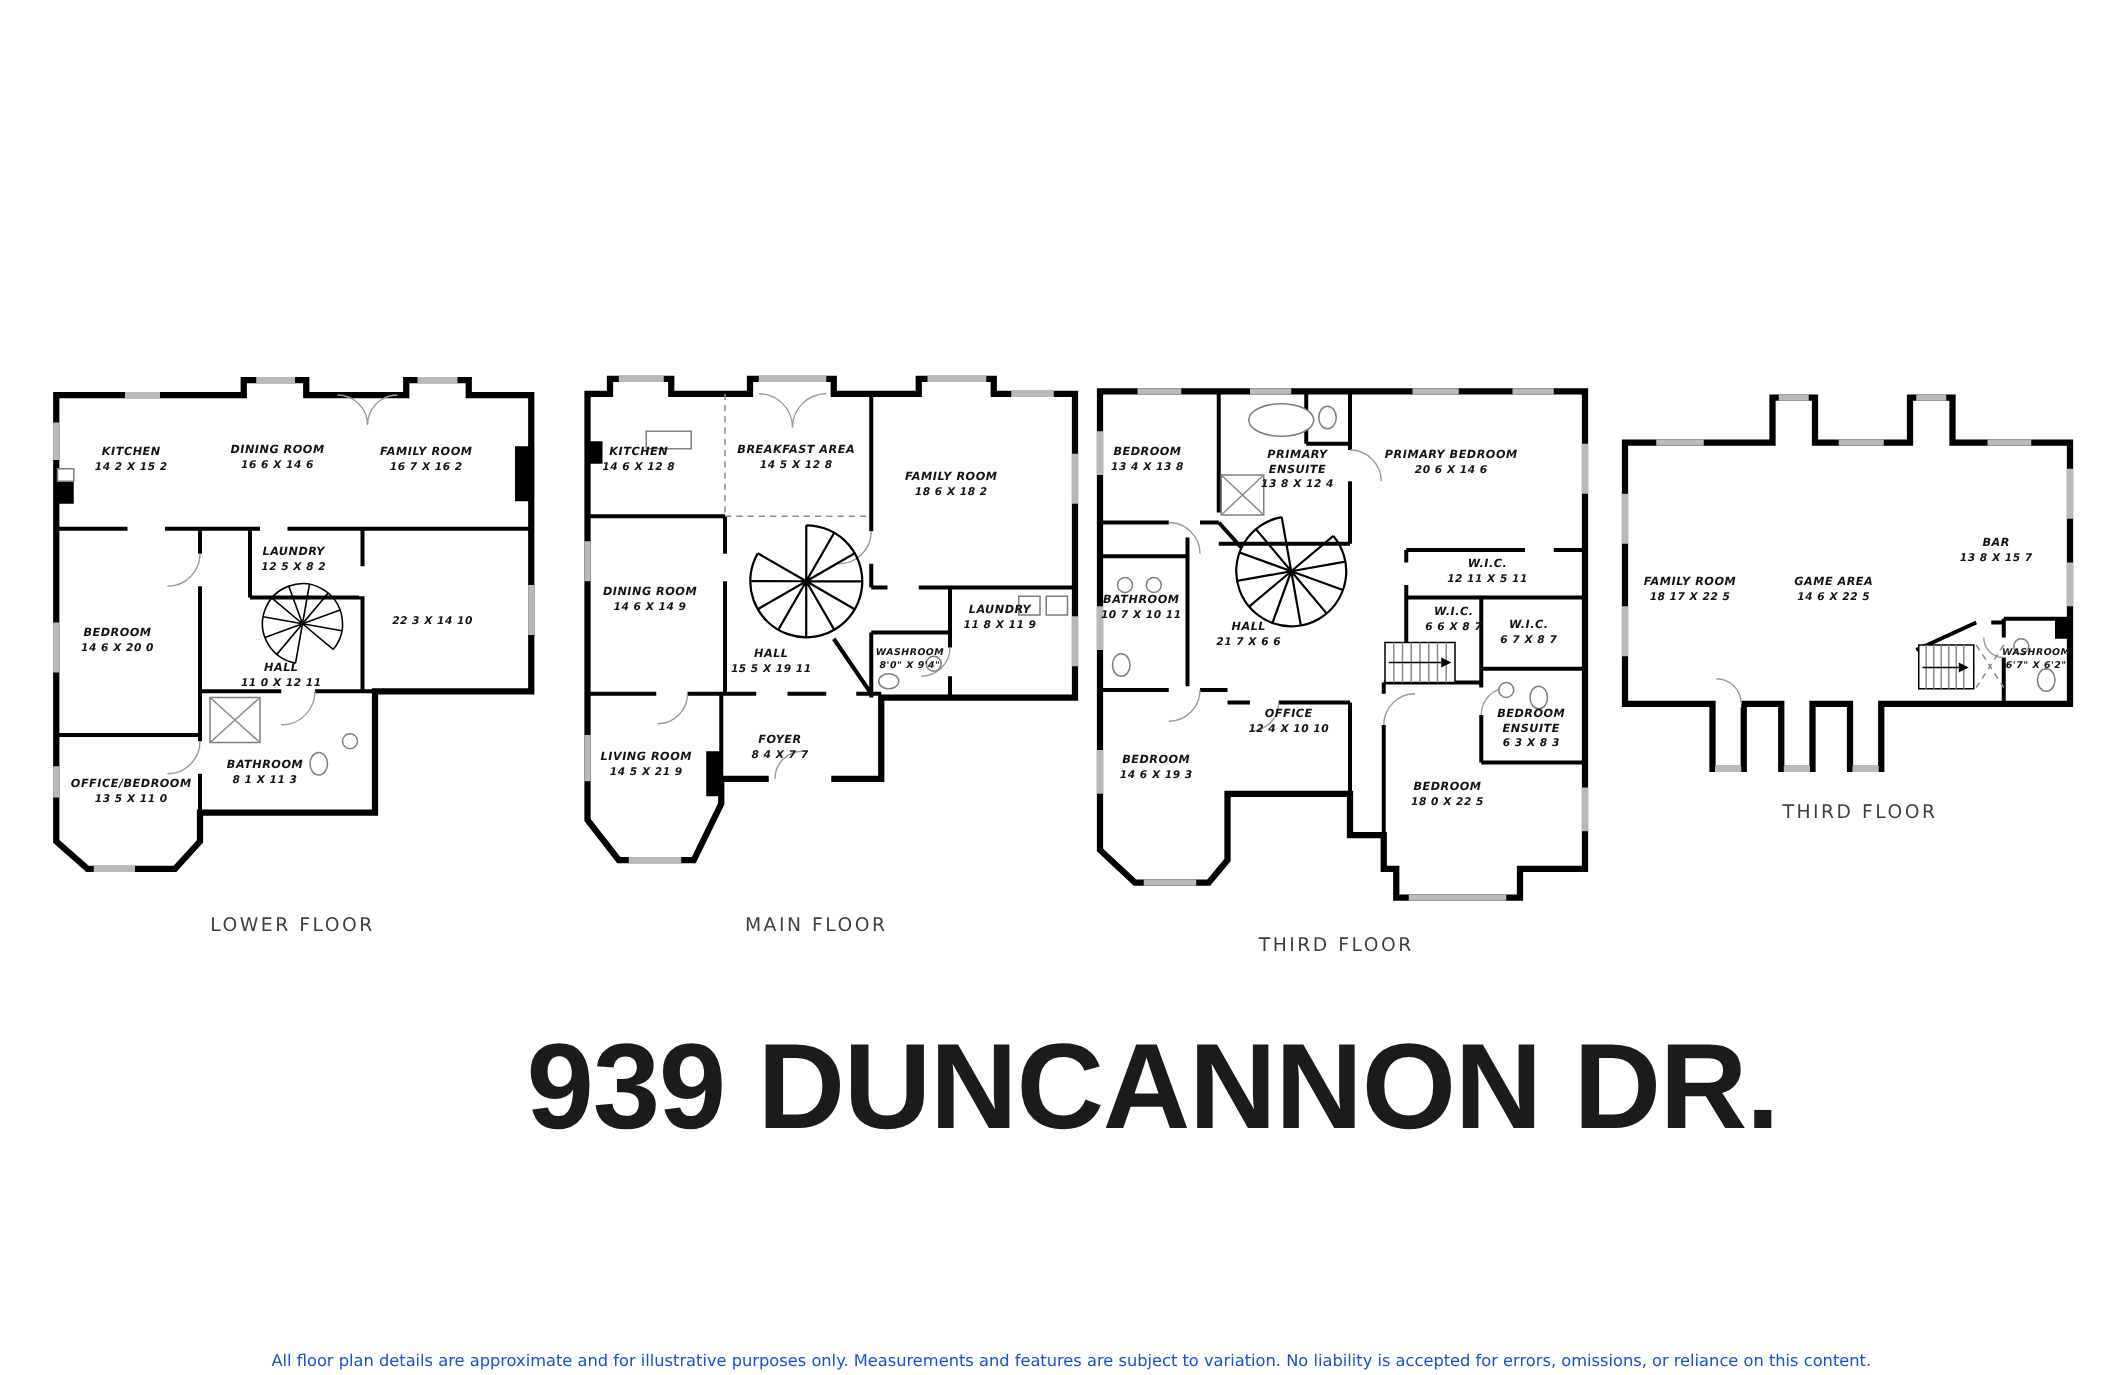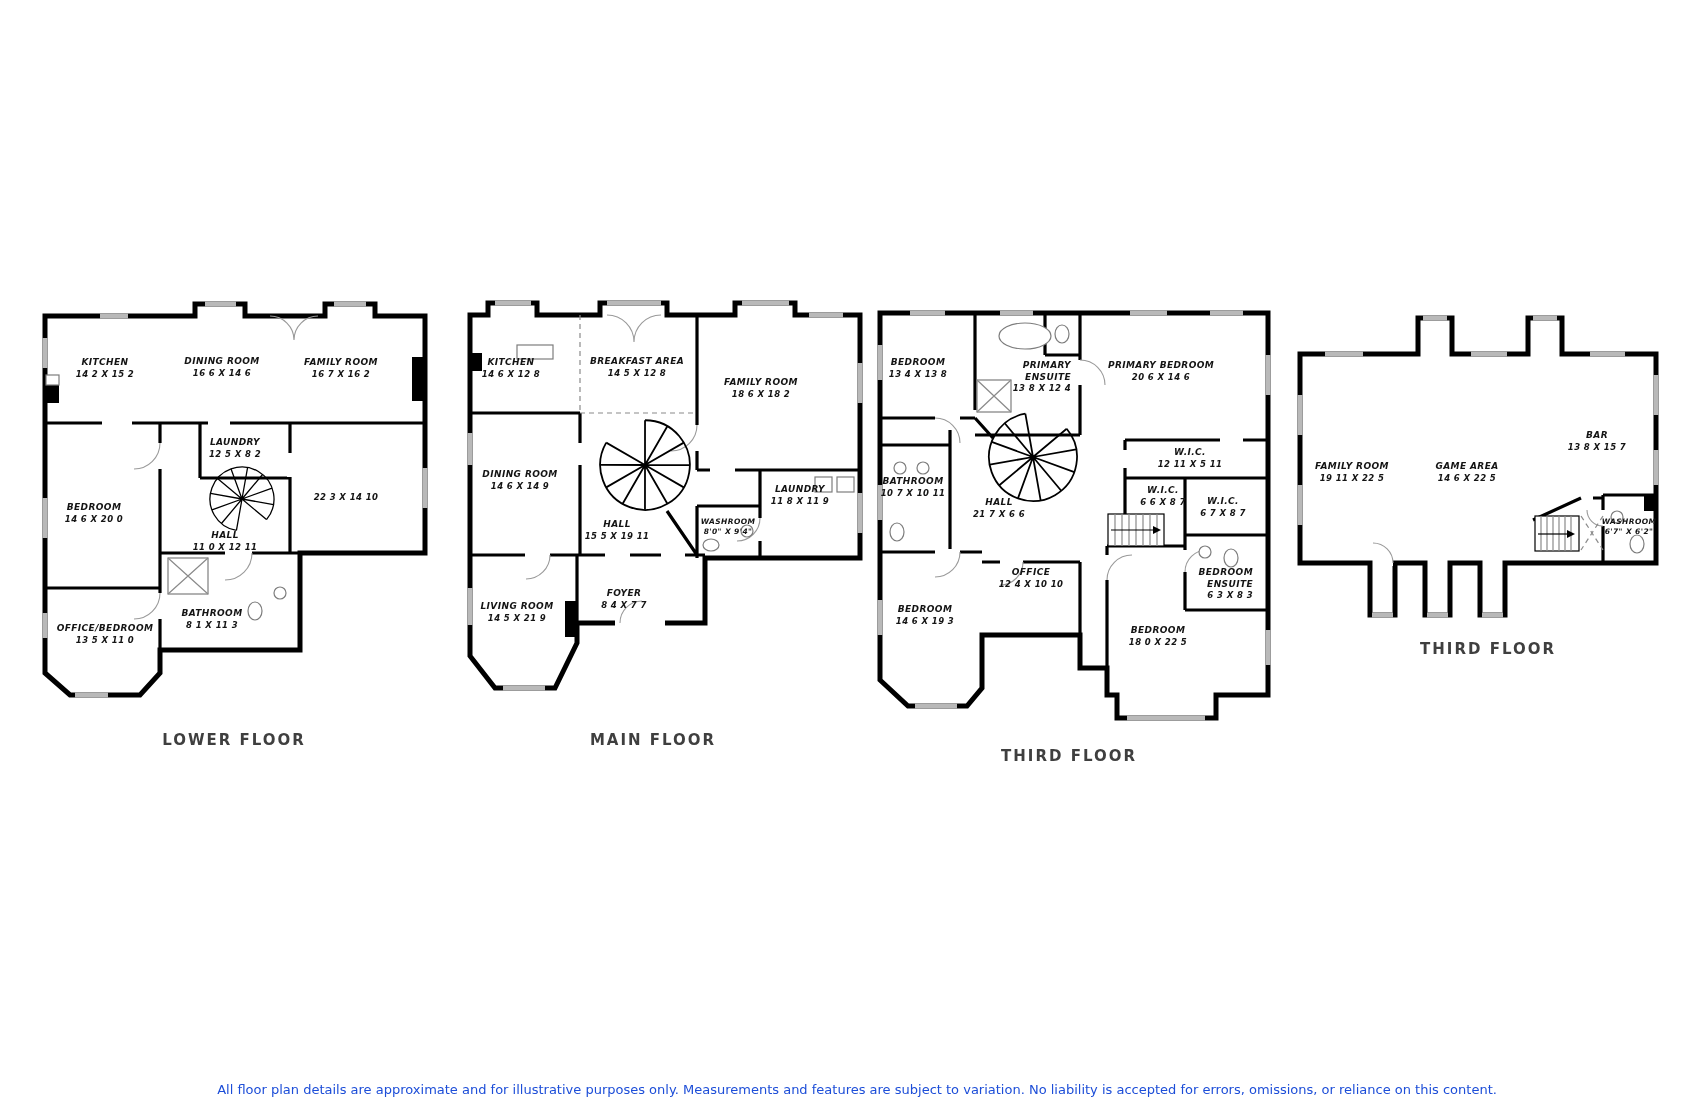--- a/index.html
+++ b/index.html
@@ -14,24 +14,24 @@
   .door{stroke:#9a9a9a;stroke-width:1.1;fill:none;}
   .thin{stroke:#8a8a8a;stroke-width:1.2;fill:none;}
   .dash{stroke:#8a8a8a;stroke-width:1.2;fill:none;stroke-dasharray:5 4;}
   .fixt{stroke:#7d7d7d;stroke-width:1.2;fill:#fff;}
   .stair{stroke:#000;stroke-width:1.6;fill:none;}
   .room-label{position:absolute;transform:translate(-50%,-50%);text-align:center;
       font-size:9px;font-weight:700;letter-spacing:.4px;color:#141414;line-height:1.3;
       white-space:nowrap;z-index:5;font-style:italic;}
   .room-label .nm,.room-label .dims{display:block;}
   .room-label .dims{font-size:8.5px;}
-  .wrap{white-space:normal;width:66px;text-align:right;}
+  .wrap{white-space:normal;width:66px;}
   .floor-caption{position:absolute;transform:translate(-50%,-50%);font-size:15px;
       letter-spacing:2px;color:#3f3f3f;white-space:nowrap;z-index:5;
-      font-family:"DejaVu Sans",sans-serif;font-weight:bold;}
+      font-family:"DejaVu Sans",sans-serif;}
   #title{position:absolute;left:922px;top:869px;transform:translate(-50%,-50%);
       font-family:"Liberation Sans","DejaVu Sans",sans-serif;font-weight:700;
       font-size:97px;letter-spacing:-1px;color:#1b1b1b;white-space:nowrap;z-index:5;}
   #disclaimer{position:absolute;left:857px;top:1089px;transform:translate(-50%,-50%);
       font-size:13px;color:#1d4ed8;white-space:nowrap;z-index:5;}
 </style>
 </head>
 <body>
 
 <div id="page">
@@ -281,36 +281,37 @@
       <path class="dash" d="M286,206 L308,240 M308,206 L286,240"></path>
     </g>
     <g>
       <rect x="349" y="185" width="12" height="16" fill="#000"></rect>
       <circle cx="322" cy="207" r="6" class="fixt"></circle>
       <ellipse cx="342" cy="234" rx="7" ry="9" class="fixt"></ellipse>
     </g>
   </svg>
   <div class="room-label" style="left:57px;top:162px">
         <span class="nm">FAMILY ROOM</span>
-        <span class="dims">19 11 X 22 5</span>
+        <span class="dims">18 17 X 22 5</span>
       </div>
   <div class="room-label" style="left:172px;top:162px">
         <span class="nm">GAME AREA</span>
         <span class="dims">14 6 X 22 5</span>
       </div>
   <div class="room-label" style="left:302px;top:131px">
         <span class="nm">BAR</span>
         <span class="dims">13 8 X 15 7</span>
       </div>
   <div class="room-label" style="left:334px;top:217px;font-size:7.5px">
         <span class="nm">WASHROOM</span>
         <span class="dims" style="font-size:7.5px">6'7" X 6'2"</span>
       </div>
 </div>
 
 <div class="floor-caption" style="left:234px;top:740px">LOWER FLOOR</div>
 <div class="floor-caption" style="left:653px;top:740px">MAIN FLOOR</div>
 <div class="floor-caption" style="left:1069px;top:756px">THIRD FLOOR</div>
 <div class="floor-caption" style="left:1488px;top:649px">THIRD FLOOR</div>
 
+<div id="title">939 DUNCANNON DR.</div>
 <div id="disclaimer">All floor plan details are approximate and for illustrative purposes only. Measurements and features are subject to variation. No liability is accepted for errors, omissions, or reliance on this content.</div>
 
 </div>
 
 </body></html>

